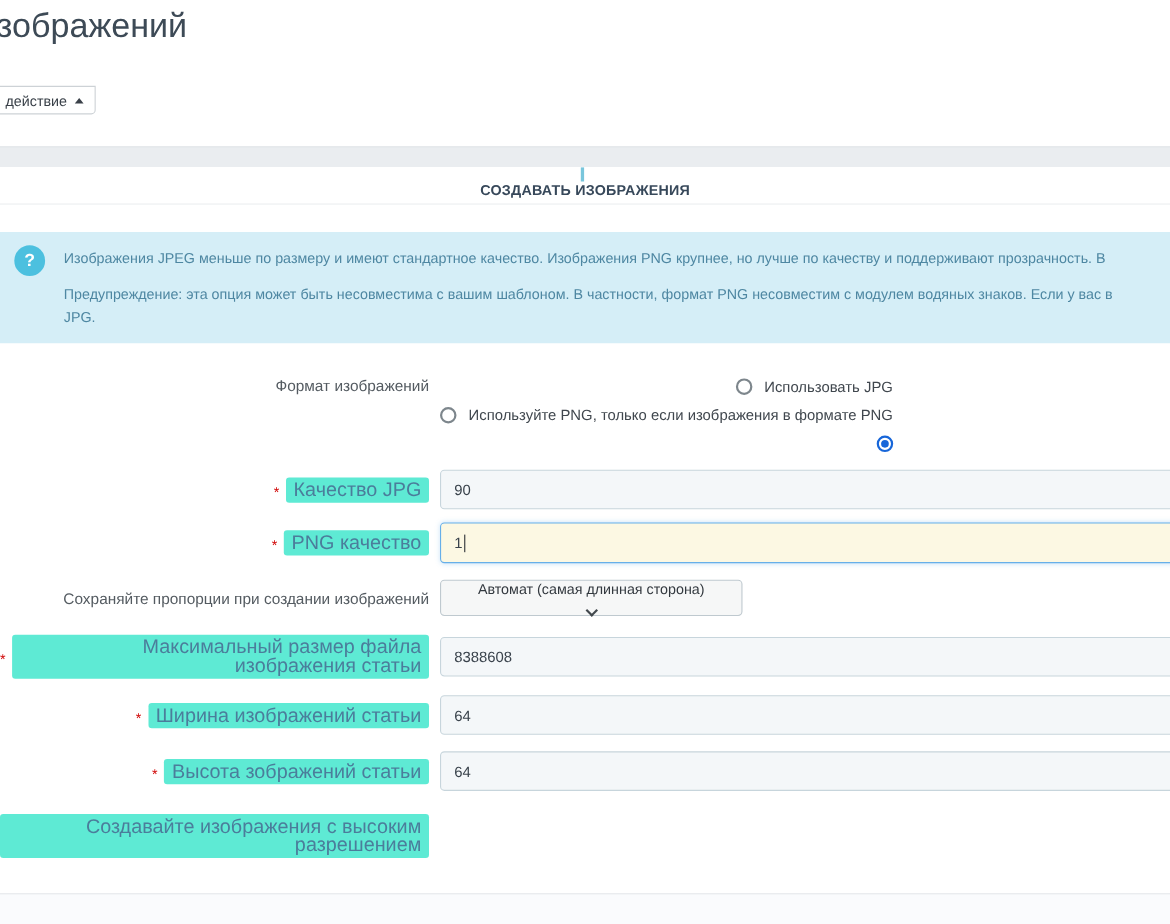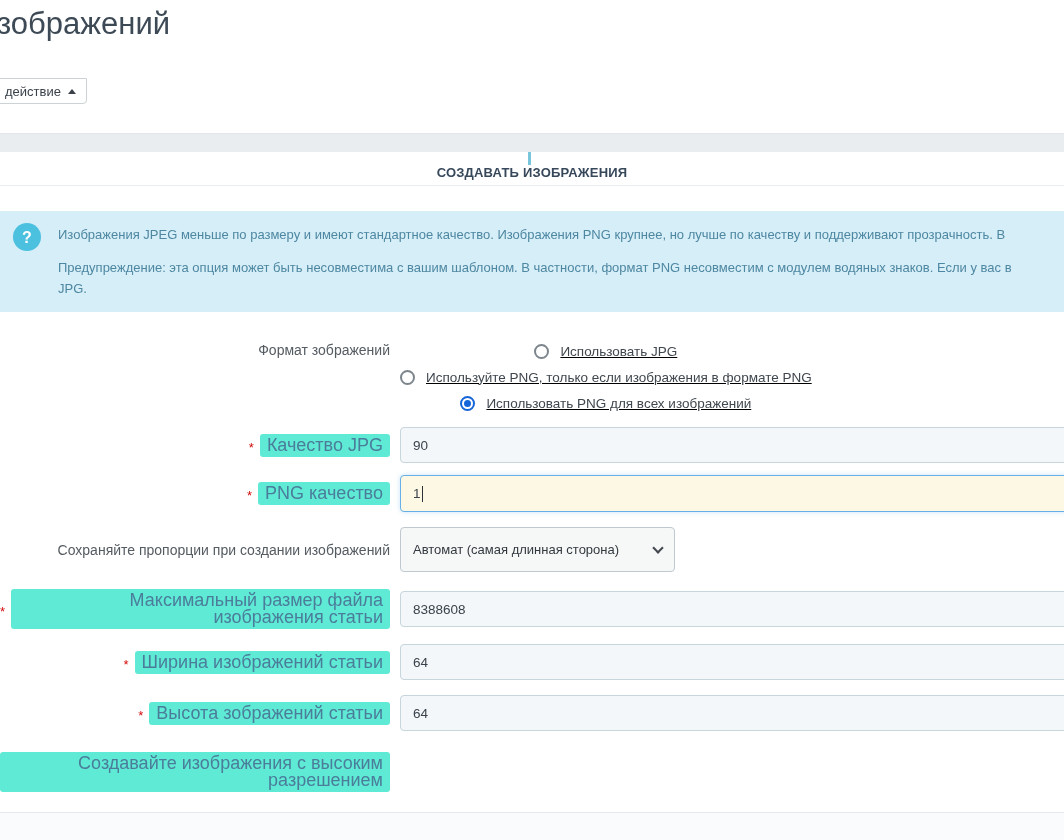--- a/index.html
+++ b/index.html
@@ -109,24 +109,24 @@
     box-shadow:0 0 5px rgba(102,175,233,.35);
     padding:0 12px; font-size:13.5px; color:#3a434c;
     display:flex; align-items:center;
   }
   .text-caret {
     width:1px; height:16px; background:#2c3136; margin-left:1px;
   }
 
   
   .select {
-    width:275px; height:45px; background:#f6f7f7;
+    width:275px; height:33px; background:#f6f7f7;
     border:1px solid #bfc9cf; border-radius:4px;
     display:flex; align-items:center; justify-content:space-between;
-    padding:0 12px; font-size:13px; color:#33393f; cursor:pointer;
+    padding:0 12px; font-size:13px; color:#33393f; cursor:pointer;flex-direction:column;
   }
   .chev-down {
     width:8px; height:8px; border-right:2px solid #42484d;
     border-bottom:2px solid #42484d; transform:rotate(45deg);
     margin-top:-4px; flex:0 0 8px;
   }
 
   
   .row-hd { align-items:flex-start; }
   .row-hd .lbl-col { padding-top:5px;justify-content:flex-end; }
@@ -187,34 +187,33 @@
       <span class="q-icon">?</span>
       <p>Изображения JPEG меньше по размеру и имеют стандартное качество. Изображения PNG крупнее, но лучше по качеству и поддерживают прозрачность. В</p>
       <p class="warn">Предупреждение: эта опция может быть несовместима с вашим шаблоном. В частности, формат PNG несовместим с модулем водяных знаков. Если у вас в</p>
       <p>JPG.</p>
     </div>
 
     <div class="form">
 
       <div class="form-row row-format">
         <div class="lbl-col">
-          <span class="plain-lbl">Формат зображений</span>
-        </div>
-        <div class="ctl-col" style="flex-direction:column; align-items:center;text-decoration:underline;">
+          <span class="plain-lbl">Формат изображений</span>
+        </div>
+        <div class="ctl-col" style="flex-direction:column; align-items:flex-end;">
           <div class="radio-opt">
             <span class="radio"></span>
             <span class="radio-lbl">Использовать JPG</span>
           </div>
           <div class="radio-opt">
             <span class="radio"></span>
             <span class="radio-lbl">Используйте PNG, только если изображения в формате PNG</span>
           </div>
           <div class="radio-opt">
             <span class="radio checked"></span>
-            <span class="radio-lbl">Использовать PNG для всех изображений</span>
           </div>
         </div>
       </div>
 
       <div class="form-row row-jpg">
         <div class="lbl-col">
           <span class="req">*</span>
           <span class="pill">Качество JPG</span>
         </div>
         <div class="ctl-col">

